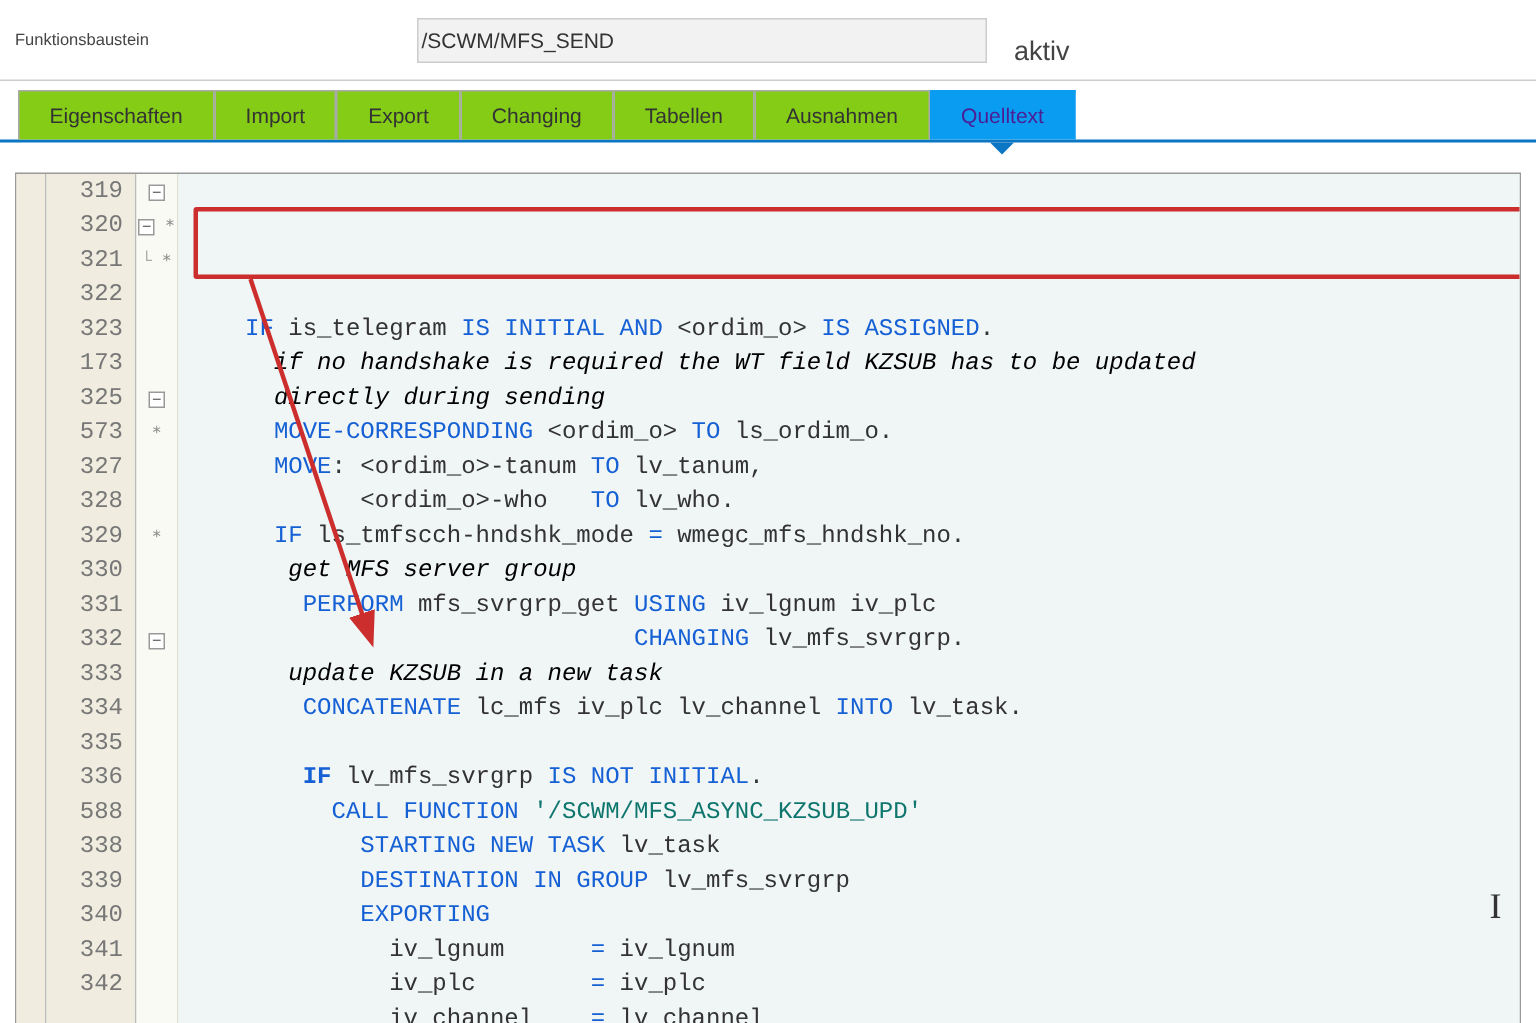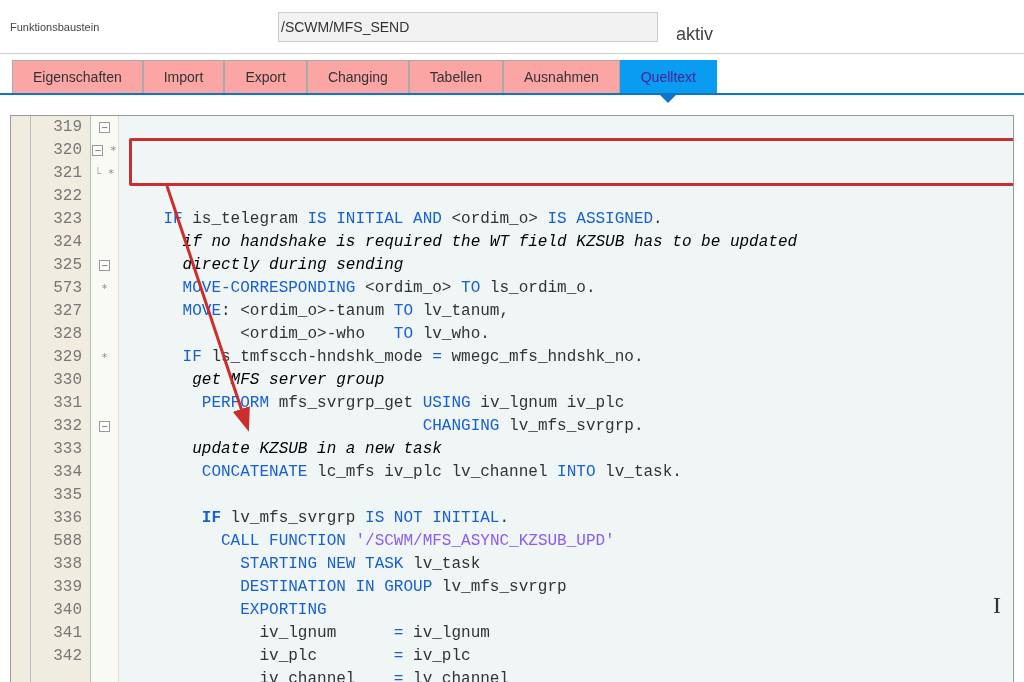--- a/index.html
+++ b/index.html
@@ -43,21 +43,21 @@
       border-bottom: 2px solid #0a76c4;
       padding: 6px 12px 0 12px;
       gap: 0;
     }
     .tab {
       padding: 8px 20px;
       font-size: 14px;
       color: #333;
       border: 1px solid #aaa;
       border-bottom: none;
-      background: #fca5a5;
+      background: #84cc16;
       cursor: pointer;
       position: relative;
     }
     .tab.active {
       background: #0a9cf0;
       color: #4c1d95;
       border-color: #0a9cf0;
     }
     .tab.active::after {
       content: '';
@@ -130,21 +130,21 @@
       overflow: hidden;
       position: relative;
     }
     .code-line {
       height: 23px;
       padding-left: 6px;
     }
     .kw { color: #1560d4; }
     .kwb { color: #1560d4; font-weight: bold; }
     .op { color: #1560d4; }
-    .str { color: #8b5cf6; }
+    .str { color: #0f766e; }
     .com { color: #000000; font-style: italic; }
     .star { color: #888; font-style: italic; }
     .ident { color: #333; }
     .red-box {
       position: absolute;
       border: 3px solid #cc2e2e;
       border-radius: 2px;
       pointer-events: none;
     }
     .arrow-svg {
@@ -179,21 +179,21 @@
 </div>
 
 <div class="editor-area">
   <div class="ruler-stub"></div>
   <div class="gutter" id="line-gutter">
       <div>319</div>
       <div>320</div>
       <div>321</div>
       <div>322</div>
       <div>323</div>
-      <div>324</div>
+      <div>173</div>
       <div>325</div>
       <div>573</div>
       <div>327</div>
       <div>328</div>
       <div>329</div>
       <div>330</div>
       <div>331</div>
       <div>332</div>
       <div>333</div>
       <div>334</div>

